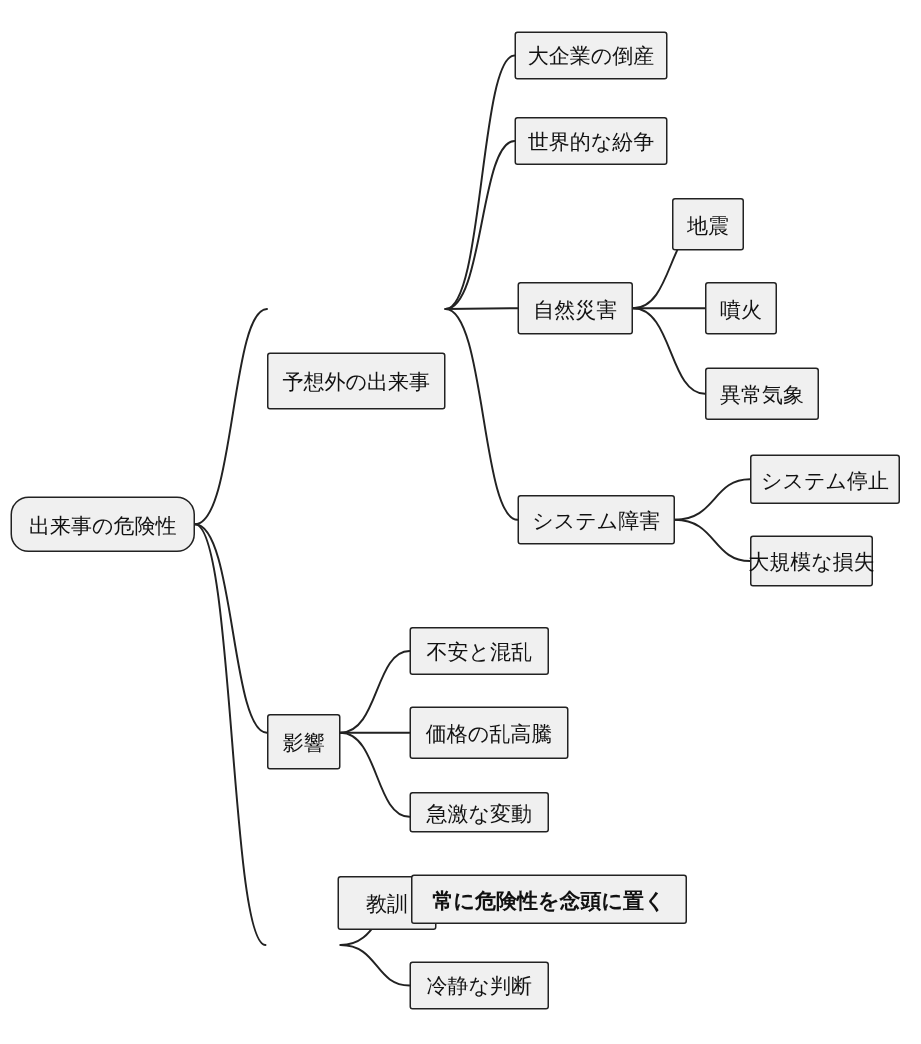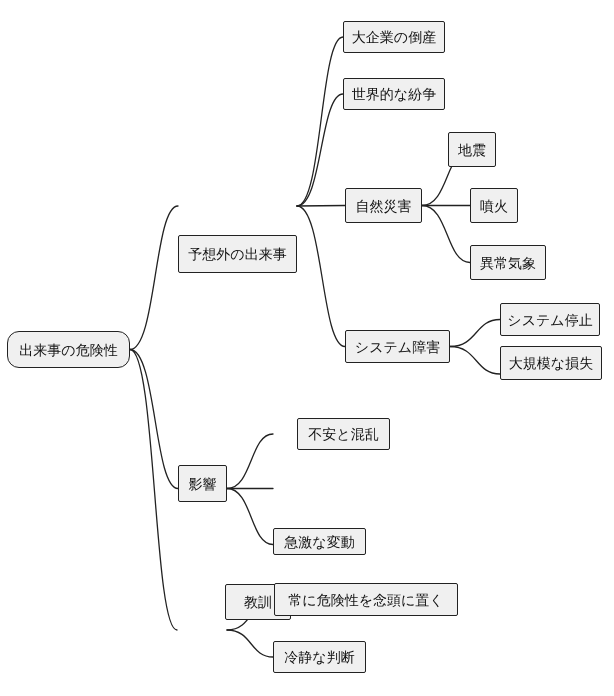--- a/index.html
+++ b/index.html
@@ -94,34 +94,37 @@
     </div>
     <div class="node" style="left: 470px; top: 245px; width: 76px; height: 35px;">
       <span>異常気象</span>
     </div>
     <div class="node" style="left: 345px; top: 330px; width: 105px; height: 33px;">
       <span>システム障害</span>
     </div>
     <div class="node" style="left: 500px; top: 303px; width: 100px; height: 33px;">
       <span>システム停止</span>
     </div>
-    <div class="node" style="left: 500px; top: 346px; width: 102px; height: 34px;">
+    <div class="node" style="left: 500px; top: 357px; width: 82px; height: 34px;">
       <span>大規模な損失</span>
     </div>
-    <div class="node" style="left: 178px; top: 465px; width: 49px; height: 37px; text-align: center;">
+    <div class="node" style="left: 178px; top: 476px; width: 49px; height: 37px; text-align: center;">
       <span>影響</span>
     </div>
-    <div class="node" style="left: 273px; top: 418px; width: 93px; height: 32px; margin-left: 24px;">
+    <div class="node" style="left: 273px; top: 418px; width: 93px; height: 32px;">
       <span>不安と混乱</span>
+    </div>
+    <div class="node" style="left: 273px; top: 471px; width: 106px; height: 35px;">
+      <span>価格の乱高騰</span>
     </div>
     <div class="node" style="left: 273px; top: 528px; width: 93px; height: 27px;">
       <span>急激な変動</span>
     </div>
     <div class="node" style="left: 177px; top: 584px; width: 66px; height: 36px; margin-left: 48px;">
       <span>教訓</span>
     </div>
-    <div class="node" style="left: 274px; top: 583px; width: 184px; height: 33px;">
+    <div class="node" style="left: 274px; top: 583px; width: 184px; height: 33px; font-weight: bold;">
       <span>常に危険性を念頭に置く</span>
     </div>
     <div class="node" style="left: 273px; top: 641px; width: 93px; height: 32px;">
       <span>冷静な判断</span>
     </div>
   </div>
 
 </body></html>

